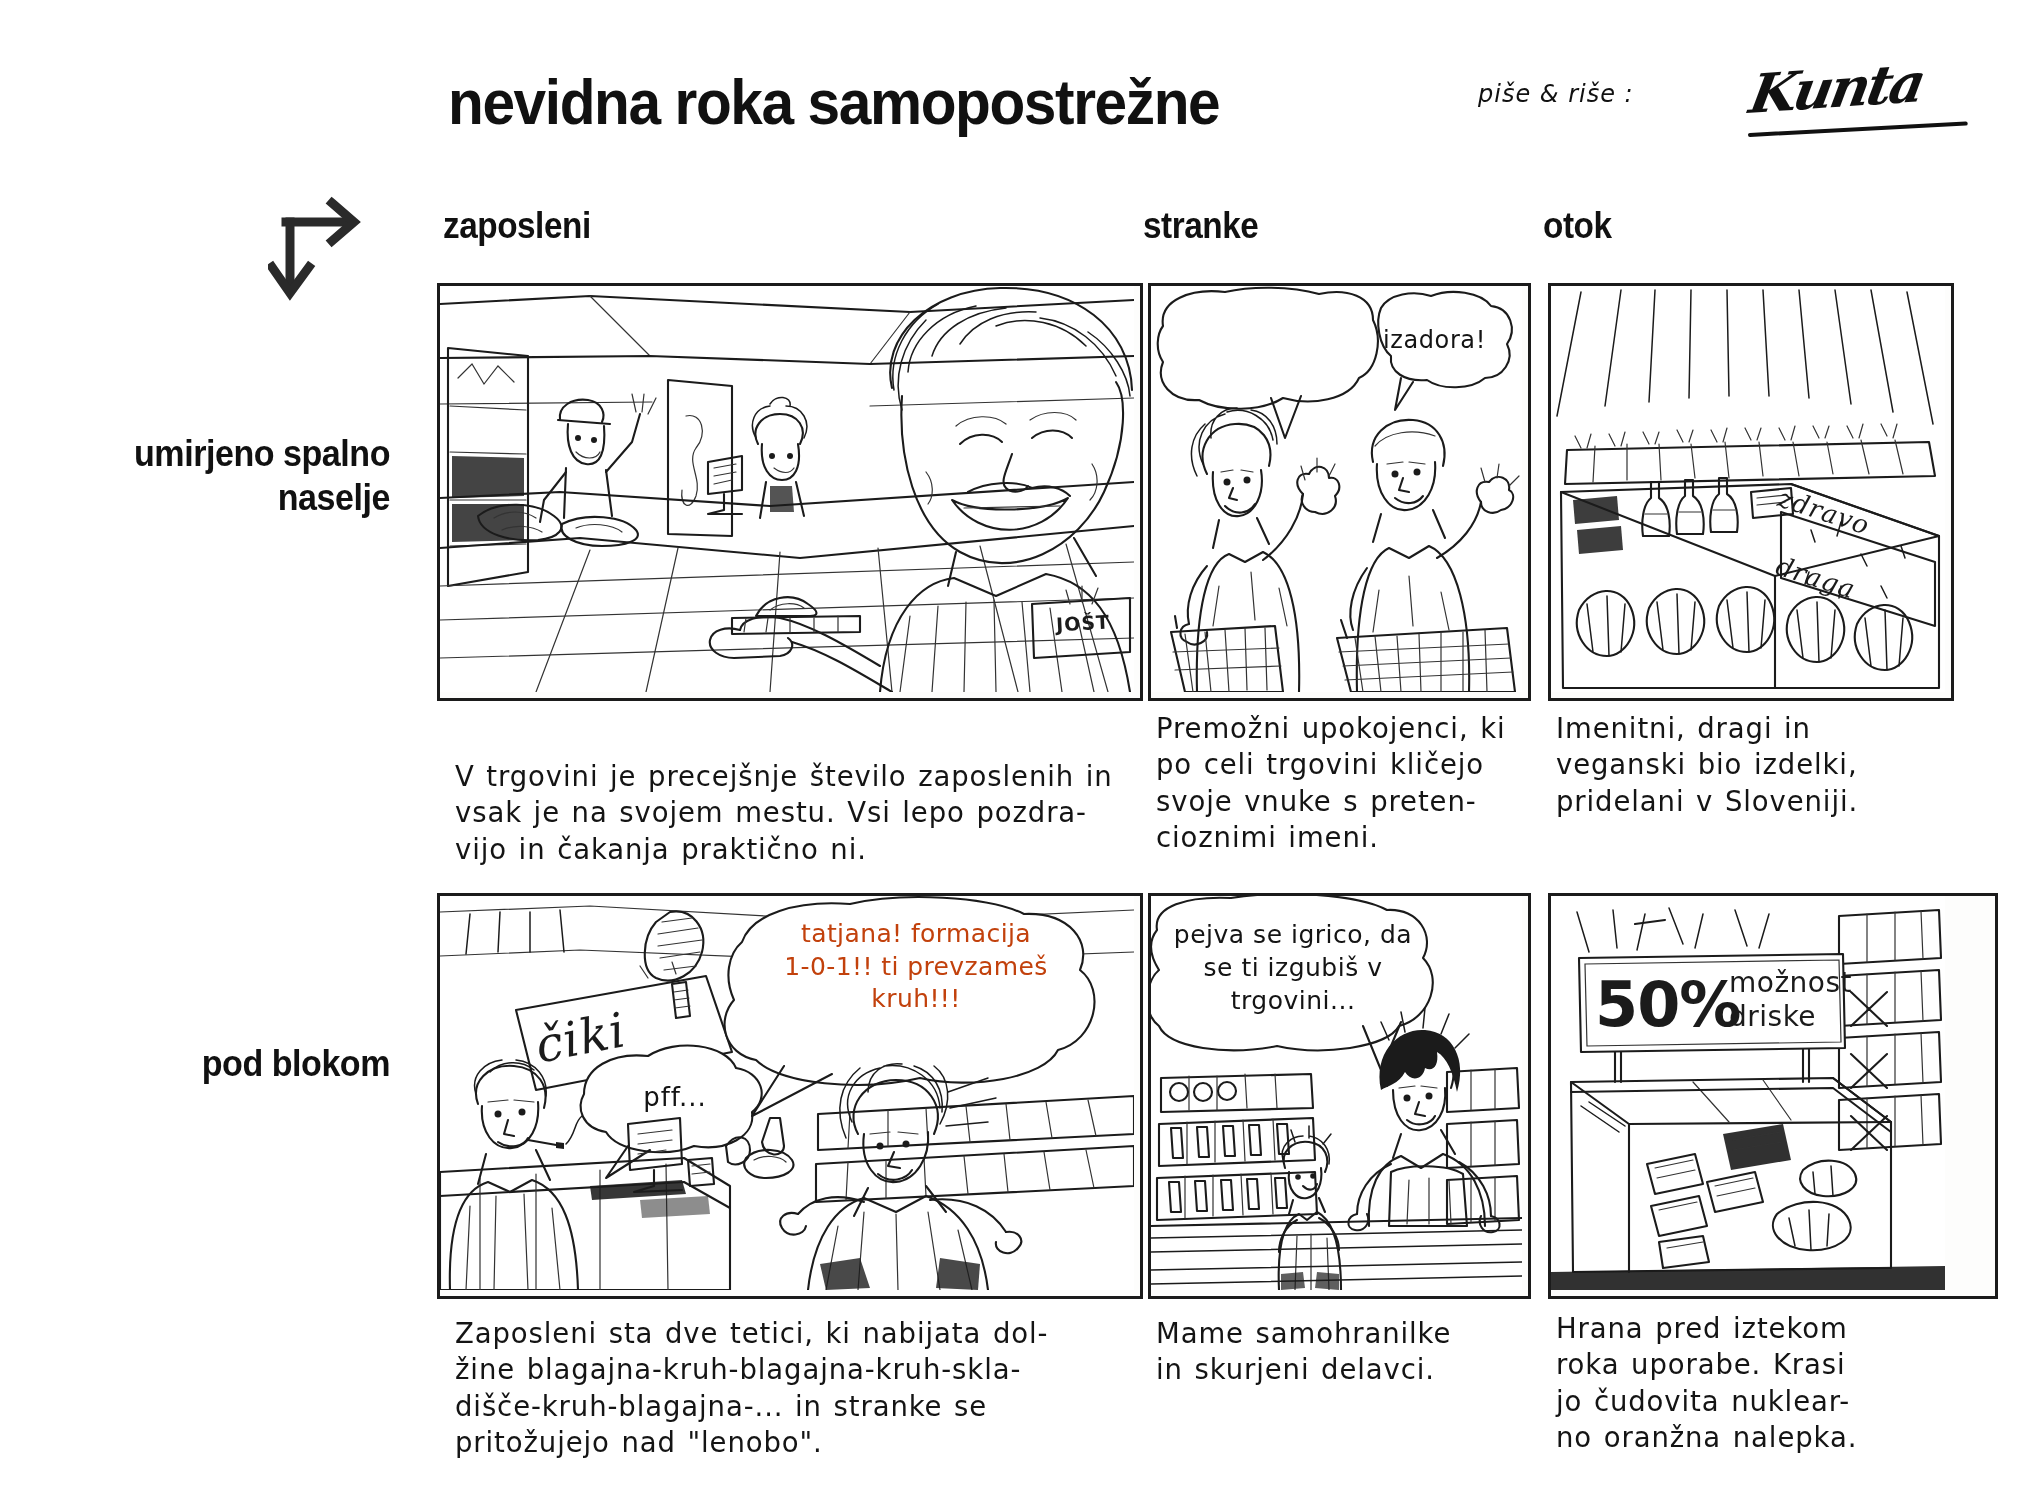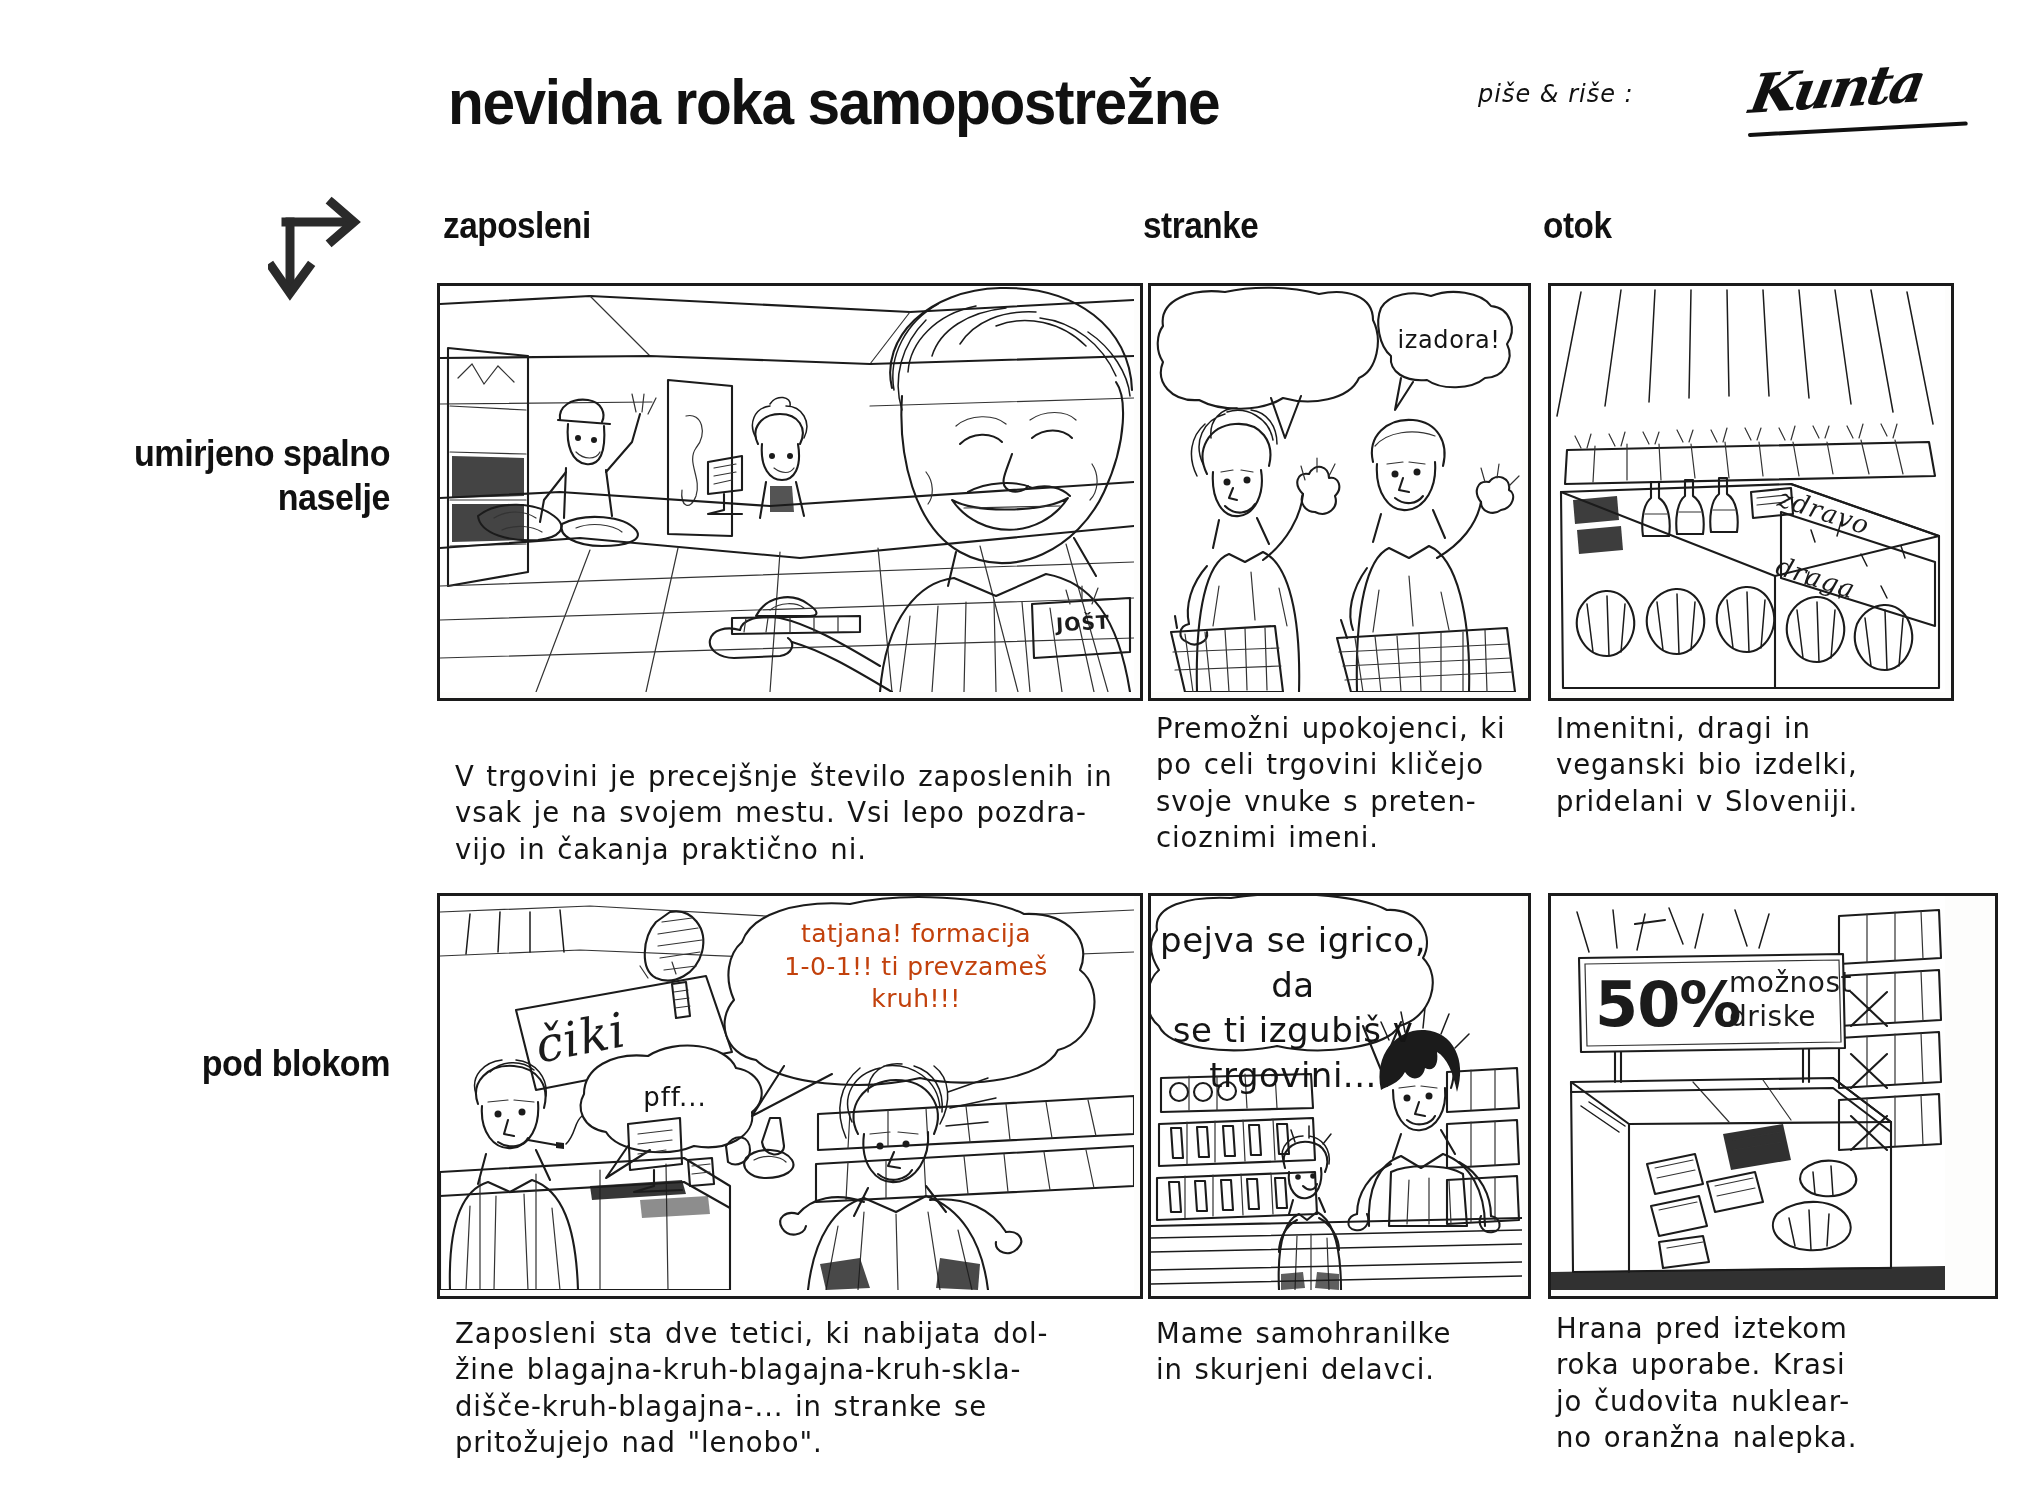--- a/index.html
+++ b/index.html
@@ -351,21 +351,21 @@
       </g>
 
       <g>
         <path class="ink" d="M190 334 L196 352"></path>
         <path class="ink" d="M186 352 L356 342 L364 406 L200 406 Z"></path>
         <path class="ink-thin" d="M204 352 L212 406 M224 350 L230 406 M246 350 L250 406 M268 348 L270 406 M290 346 L290 406 M312 346 L312 406 M334 344 L336 406"></path>
         <path class="ink-thin" d="M188 366 L358 358 M192 380 L360 372 M194 394 L362 386"></path>
       </g>
     </svg>
   </div>
-  <div style="position:absolute;left:232px;top:40px;width:132px;text-align:center;font-family:'DejaVu Sans',sans-serif;font-size:24px;letter-spacing:0.6px;color:#141414;white-space:pre-line;">izadora!</div>
+  <div style="position:absolute;left:232px;top:40px;width:132px;font-family:'DejaVu Sans',sans-serif;font-size:24px;letter-spacing:0.6px;color:#141414;white-space:pre-line;">izadora!</div>
 </div>
 
 <div class="panel" id="panel-0-2">
   <div class="panel-art">
     <svg width="394" height="406" viewBox="0 0 394 406">
       <rect class="paper" x="0" y="0" width="394" height="406"></rect>
 
       <g>
         <path class="ink-hair" d="M30 6 L6 130 M70 4 L54 120 M104 4 L98 116 M140 4 L138 112 M176 4 L178 110 M212 4 L218 110 M248 4 L258 112 M284 4 L300 118 M320 4 L342 126 M356 6 L382 138"></path>
       </g>
@@ -605,21 +605,21 @@
         <path class="ink" d="M146 324 C 134 330 128 344 128 356"></path>
         <path class="ink" d="M168 322 C 180 328 188 342 188 354"></path>
         <path class="ink-thin" d="M146 340 L144 394 M160 338 L160 394 M176 342 L178 394"></path>
         <path class="ink-fill" d="M130 378 L152 376 L154 392 L130 394 Z" opacity="0.7"></path>
         <path class="ink-fill" d="M166 376 L188 378 L188 394 L164 392 Z" opacity="0.7"></path>
       </g>
 
       <path class="ink-hair" d="M0 374 L371 366 M0 388 L371 380"></path>
     </svg>
   </div>
-  <div style="position:absolute;left:8px;top:22px;width:268px;text-align:center;font-family:'DejaVu Sans',sans-serif;font-size:34px;line-height:1.32;letter-spacing:0.5px;color:#141414;white-space:pre-line;">pejva se igrico, da
+  <div style="position:absolute;left:8px;top:22px;width:268px;text-align:center;font-family:'DejaVu Sans',sans-serif;font-size:25px;line-height:1.32;letter-spacing:0.5px;color:#141414;white-space:pre-line;">pejva se igrico, da
 se ti izgubiš v
 trgovini...</div>
 </div>
 
 <div class="panel" id="panel-1-2">
   <div class="panel-art">
     <svg width="394" height="394" viewBox="0 0 394 394">
       <rect class="paper" x="0" y="0" width="394" height="394"></rect>
 
       <g>

